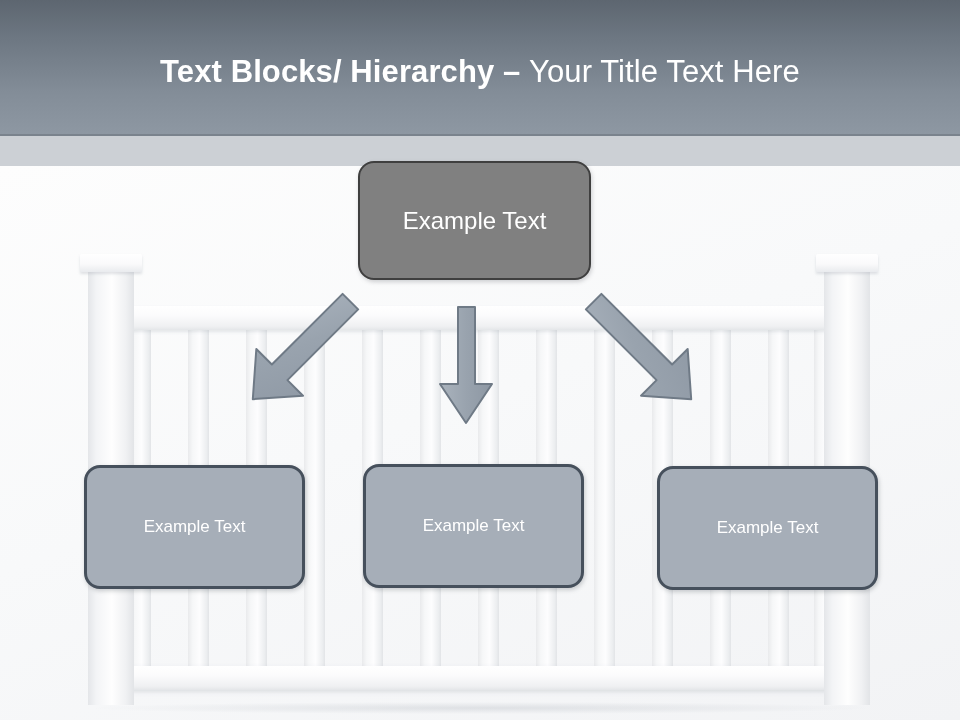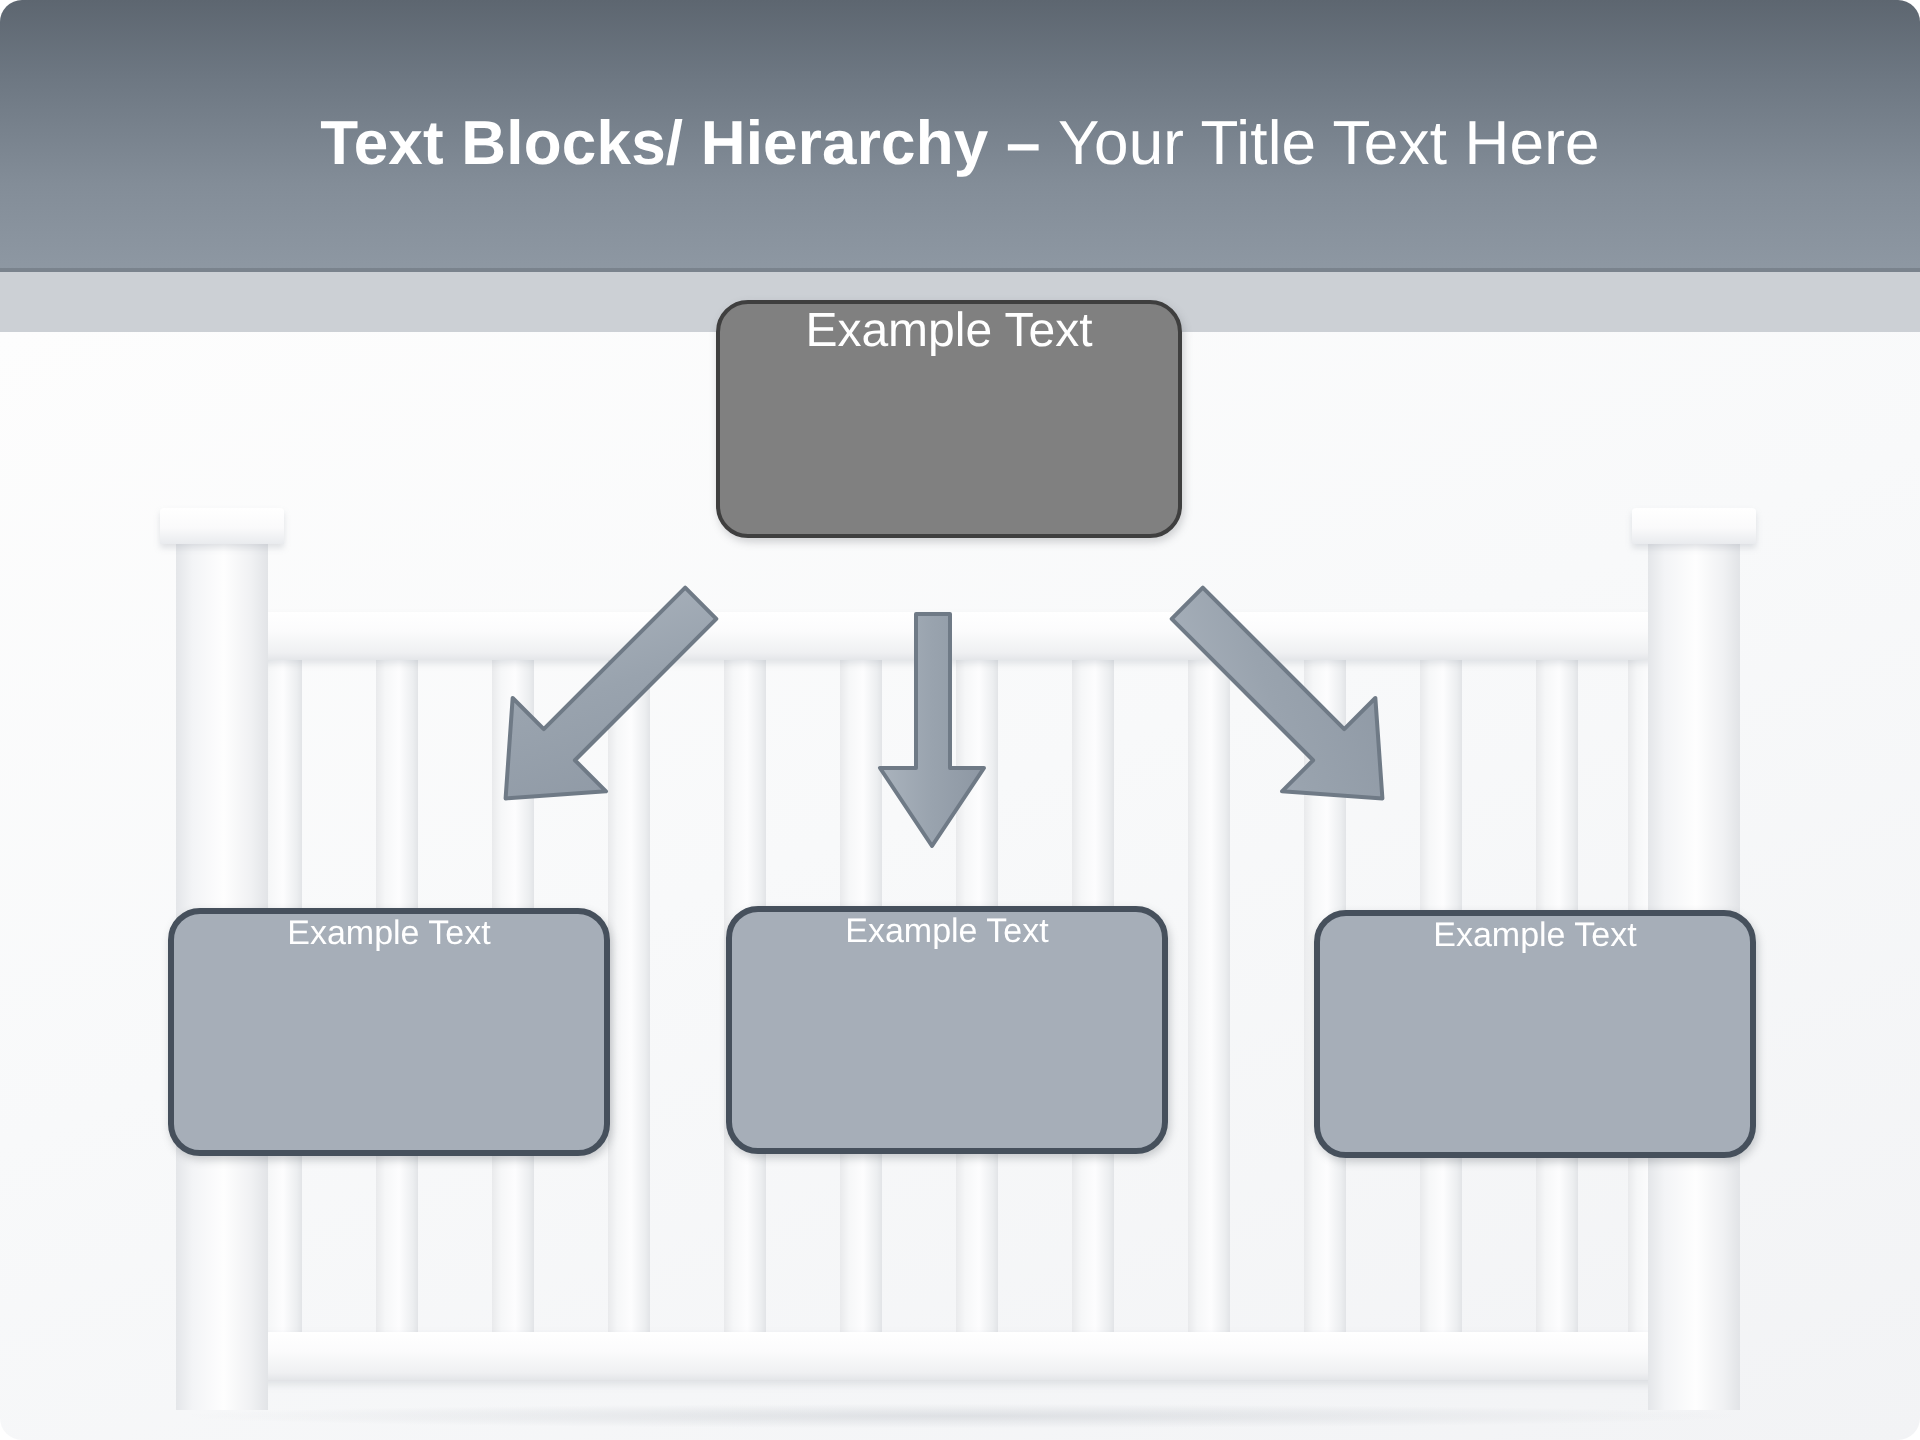--- a/index.html
+++ b/index.html
@@ -11,21 +11,20 @@
   body {
     font-family: "Liberation Sans", sans-serif;
   }
 
   #slide {
     position: relative;
     width: 960px;
     height: 720px;
     overflow: hidden;
     background: #ffffff;
-    border-radius: 11px;
   }
 
   
   .content-plate {
     position: absolute;
     left: 0;
     top: 166px;
     width: 960px;
     height: 554px;
     background: linear-gradient(160deg, #fdfdfd 0%, #f8f9fa 45%, #f2f3f5 100%);
@@ -142,25 +141,26 @@
     top: 0;
     width: 960px;
     height: 720px;
   }
 
   
   .node {
     position: absolute;
     box-sizing: border-box;
     display: flex;
-    align-items: flex-start;
+    align-items: center;
     justify-content: center;
     text-align: center;
     color: #ffffff;
     border-radius: 16px;
+    margin-top: 11px;
   }
   .node-root {
     left: 358px;
     top: 150px;
     width: 233px;
     height: 119px;
     background: #808080;
     border: 2px solid #3f3f3f;
     font-size: 24px;
     box-shadow: 1px 2px 4px rgba(90,95,102,0.28);

